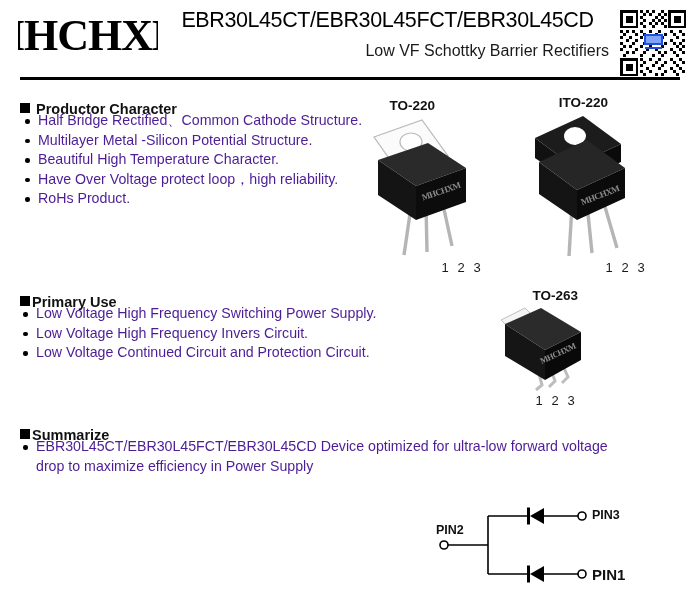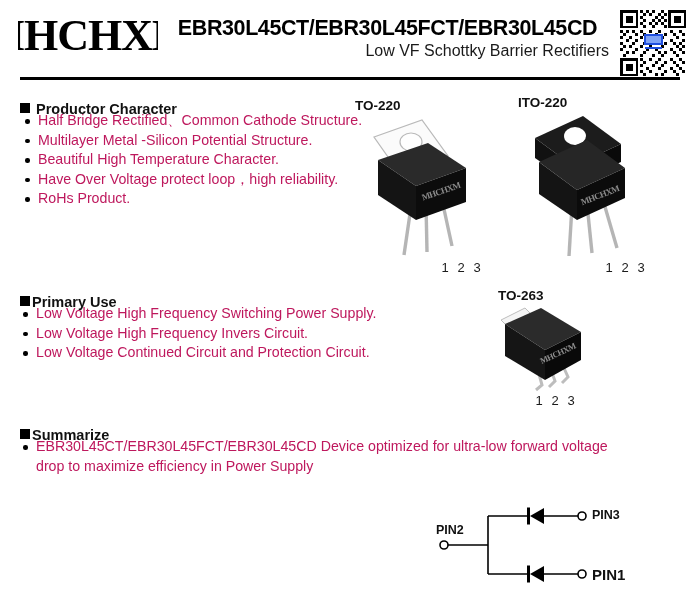--- a/index.html
+++ b/index.html
@@ -8,22 +8,22 @@
     font-family:"Liberation Sans",sans-serif;color:#000;overflow:hidden;
   }
   .page{position:absolute;left:0;top:0;width:700px;height:598px;}
 
   
   #logo{position:absolute;left:18px;top:10px;width:140px;height:52px;}
   #logo svg{display:block;}
 
   #title{
     position:absolute;left:160px;top:8px;width:455px;
-    text-align:center;font-weight:bold;font-size:21.5px;
-    letter-spacing:-0.4px;color:#000;white-space:nowrap;margin-top:8px;
+    text-align:center;font-weight:normal;font-size:21.5px;
+    letter-spacing:-0.4px;color:#000;white-space:nowrap;
   }
   #subtitle{
     position:absolute;left:160px;top:42px;width:455px;
     text-align:right;font-size:16px;color:#1a1a1a;white-space:nowrap;
     padding-right:6px;box-sizing:border-box;
   }
   #qr{position:absolute;left:618px;top:8px;width:70px;height:70px;}
   #qr svg{display:block;}
 
   #hrule{position:absolute;left:20px;top:77px;width:660px;height:3px;background:#000;}
@@ -32,34 +32,34 @@
   .sec-head{position:absolute;font-weight:bold;font-size:14.5px;color:#111;white-space:nowrap;margin-top:8px;}
   .sec-head .sq{
     display:inline-block;width:10px;height:10px;background:#000;
     margin-right:6px;vertical-align:1px;
   }
   .sec-head.tight .sq{margin-right:2px;}
 
   
   .blist{position:absolute;margin:0;padding:0;list-style:none;}
   .blist li{
-    position:relative;padding-left:16px;font-size:14.2px;color:#be185d;
+    position:relative;padding-left:16px;font-size:14.2px;color:#4c1d95;
     line-height:19.5px;white-space:nowrap;
   }
   .blist li::before{
     content:"";position:absolute;left:3px;top:8px;
     width:4.5px;height:4.5px;border-radius:50%;background:#000;
   }
   .blist.wrap li{white-space:normal;}
 
   
   .pkg{position:absolute;}
   .pkg-label{
     position:absolute;font-weight:bold;font-size:13.5px;color:#111;
-    white-space:nowrap;text-align:left;
+    white-space:nowrap;text-align:right;
   }
   .pins{
     position:absolute;font-size:13px;color:#1b1b1b;white-space:nowrap;
     letter-spacing:0px;
   }
   .pins span{display:inline-block;width:16px;text-align:center;}
 
   
   #schem{position:absolute;left:420px;top:495px;width:240px;height:100px;}
   #schem svg{display:block;}

